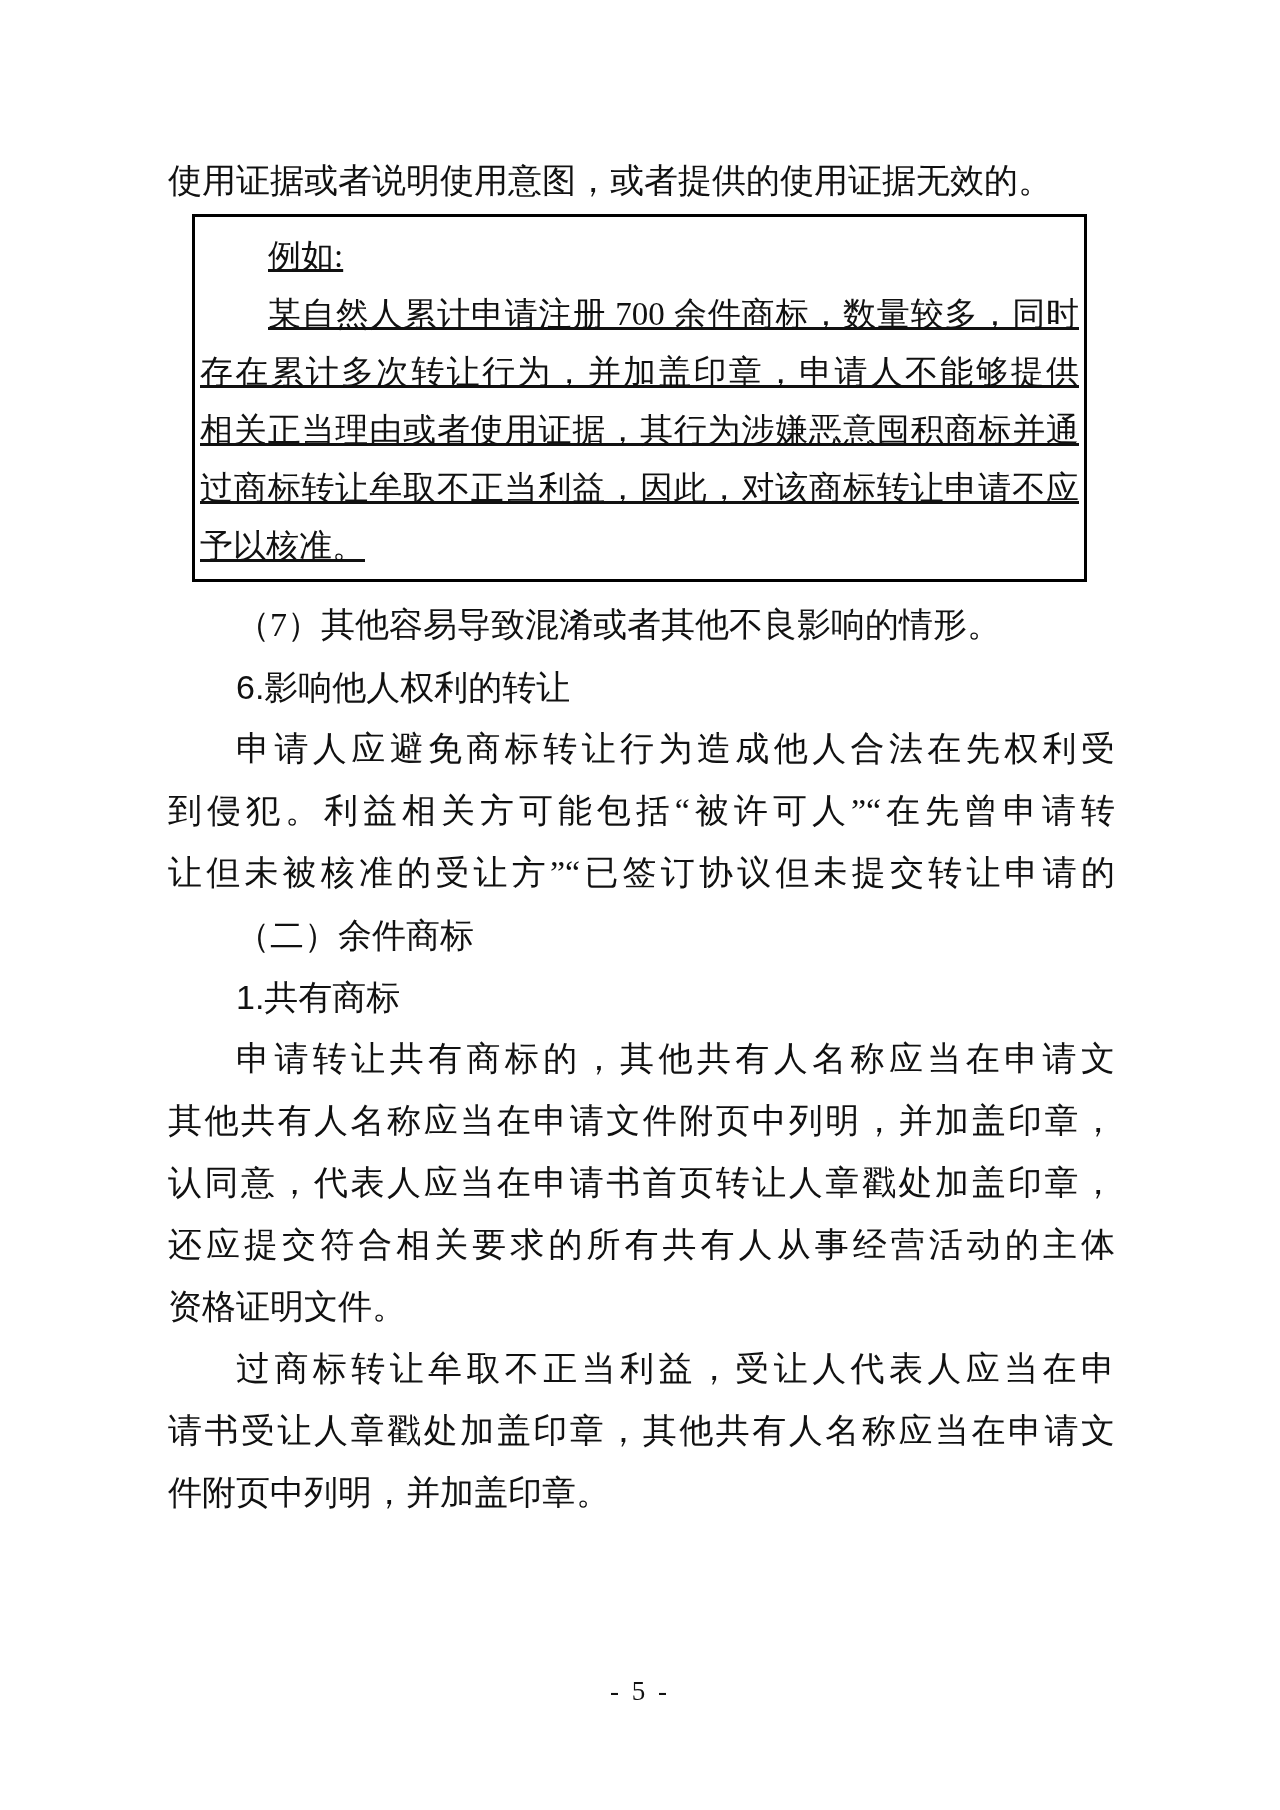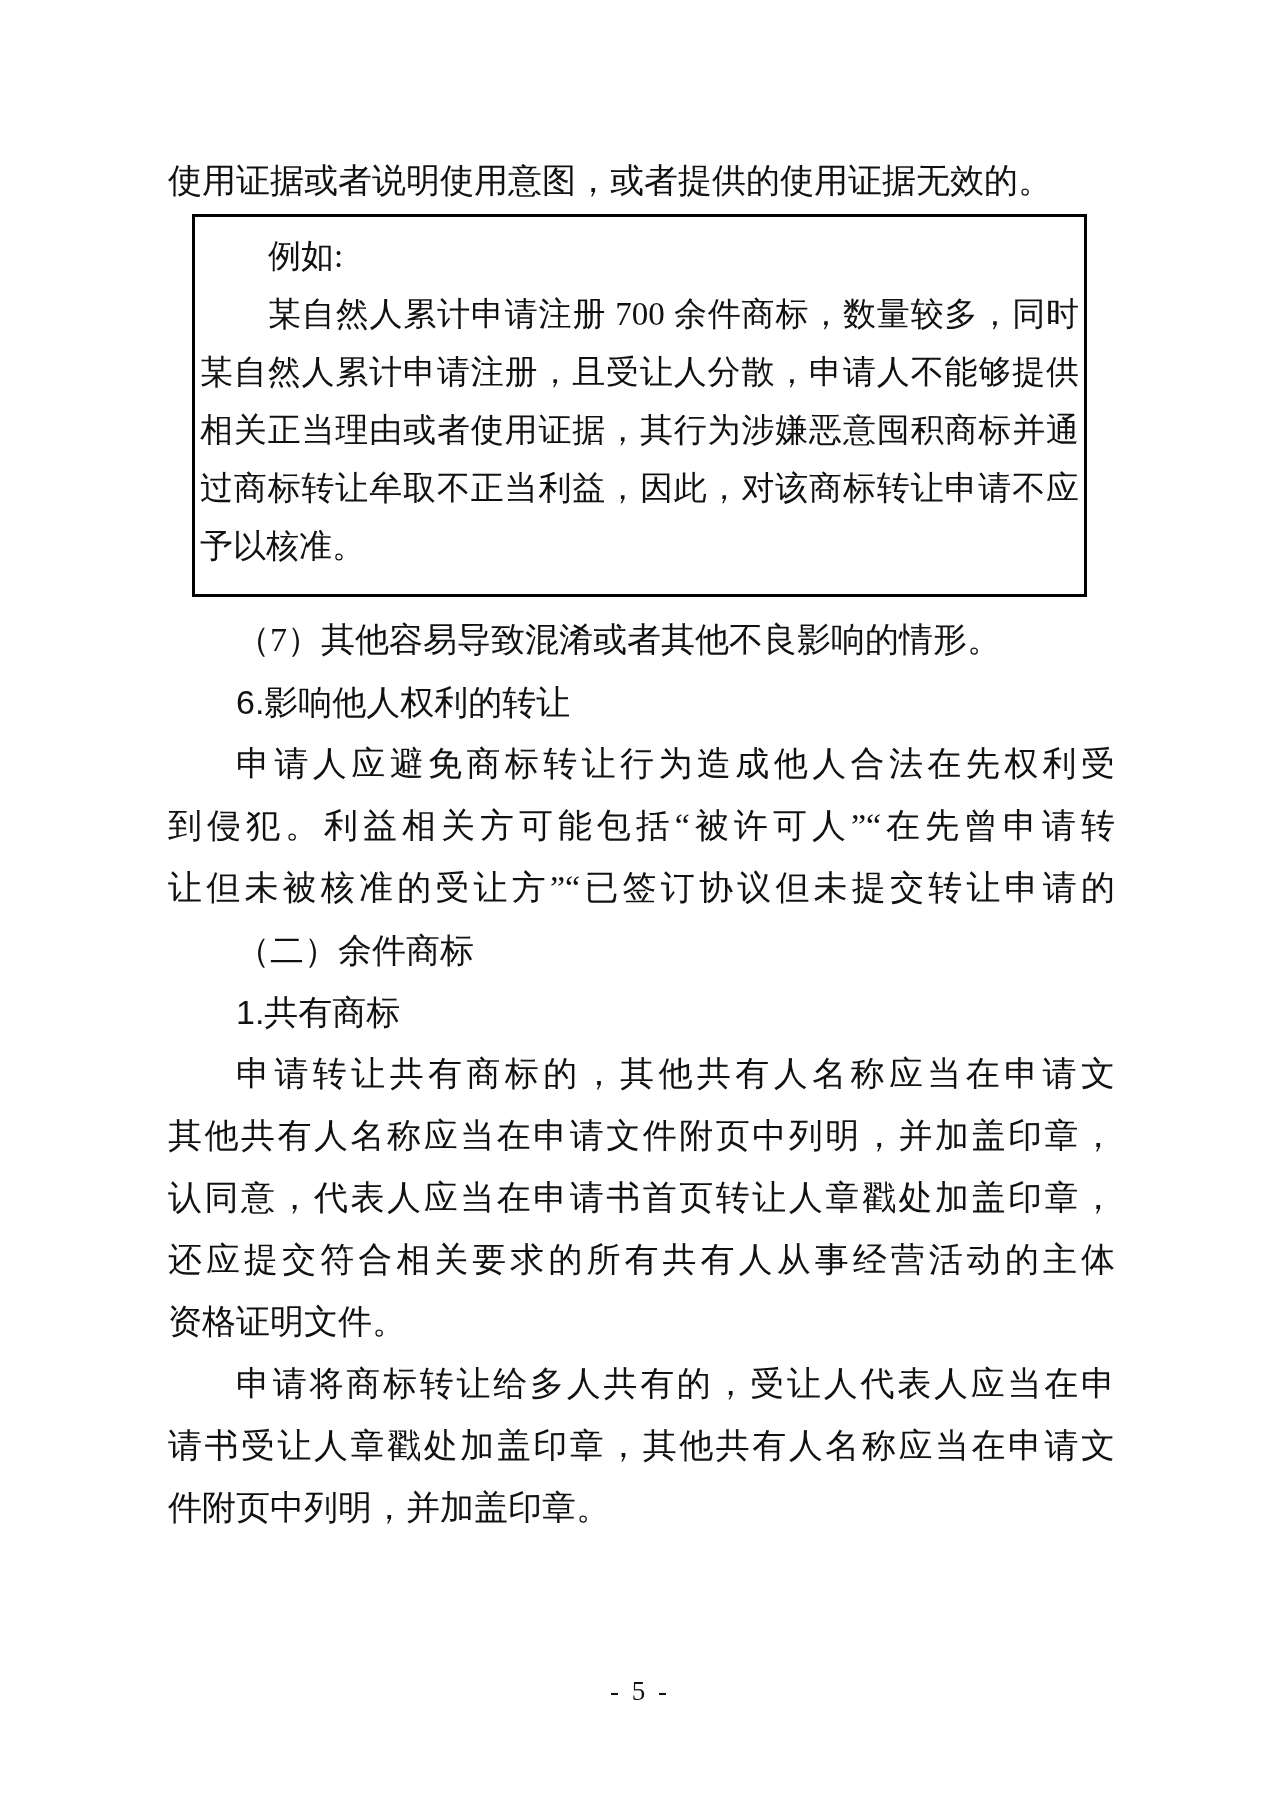--- a/index.html
+++ b/index.html
@@ -19,21 +19,22 @@
   .ind { text-indent: 68px; }
   .heading {
     font-family: "Liberation Sans", "DejaVu Sans", sans-serif;
     font-weight: normal;
     font-size: 34px;
     line-height: 62px;
   }
   .example-box {
     border: 3px solid #000000;
     margin: 2px 28px 12px 24px;
-    padding: 10px 5px 19px 5px;
+    padding: 10px 5px 4px 5px;
+    text-decoration: underline;
   }
   .example-box .bline { font-size: 33px; line-height: 58px; }
   .page-number {
     position: absolute;
     top: 1676px;
     left: 0;
     width: 100%;
     text-align: center;
     font-size: 27px;
     letter-spacing: 3px;
@@ -43,21 +44,21 @@
 <body>
 
 <div class="page">
   <div class="content">
 
     <div class="bline">使用证据或者说明使用意图，或者提供的使用证据无效的。</div>
 
     <div class="example-box">
       <div class="bline ind">例如:</div>
       <div class="bline ind just">某自然人累计申请注册 700 余件商标，数量较多，同时</div>
-      <div class="bline just">某自然人累计申请注册，且受让人分散，申请人不能够提供</div>
+      <div class="bline just">存在累计多次转让行为，并加盖印章，申请人不能够提供</div>
       <div class="bline just">相关正当理由或者使用证据，其行为涉嫌恶意囤积商标并通</div>
       <div class="bline just">过商标转让牟取不正当利益，因此，对该商标转让申请不应</div>
       <div class="bline">予以核准。</div>
     </div>
 
     <div class="bline ind">（7）其他容易导致混淆或者其他不良影响的情形。</div>
 
     <div class="heading ind">6.影响他人权利的转让</div>
 
     <div class="bline ind just">申请人应避免商标转让行为造成他人合法在先权利受</div>
@@ -67,21 +68,21 @@
     <div class="heading ind">（二）余件商标</div>
 
     <div class="heading ind">1.共有商标</div>
 
     <div class="bline ind just">申请转让共有商标的，其他共有人名称应当在申请文</div>
     <div class="bline just">其他共有人名称应当在申请文件附页中列明，并加盖印章，</div>
     <div class="bline just">认同意，代表人应当在申请书首页转让人章戳处加盖印章，</div>
     <div class="bline just">还应提交符合相关要求的所有共有人从事经营活动的主体</div>
     <div class="bline">资格证明文件。</div>
 
-    <div class="bline ind just">申请将商标转让给多人共有的，受让人代表人应当在申</div>
+    <div class="bline ind just">过商标转让牟取不正当利益，受让人代表人应当在申</div>
     <div class="bline just">请书受让人章戳处加盖印章，其他共有人名称应当在申请文</div>
     <div class="bline">件附页中列明，并加盖印章。</div>
 
 
   </div>
 
   <div class="page-number">- 5 -</div>
 </div>
 
 </body></html>

